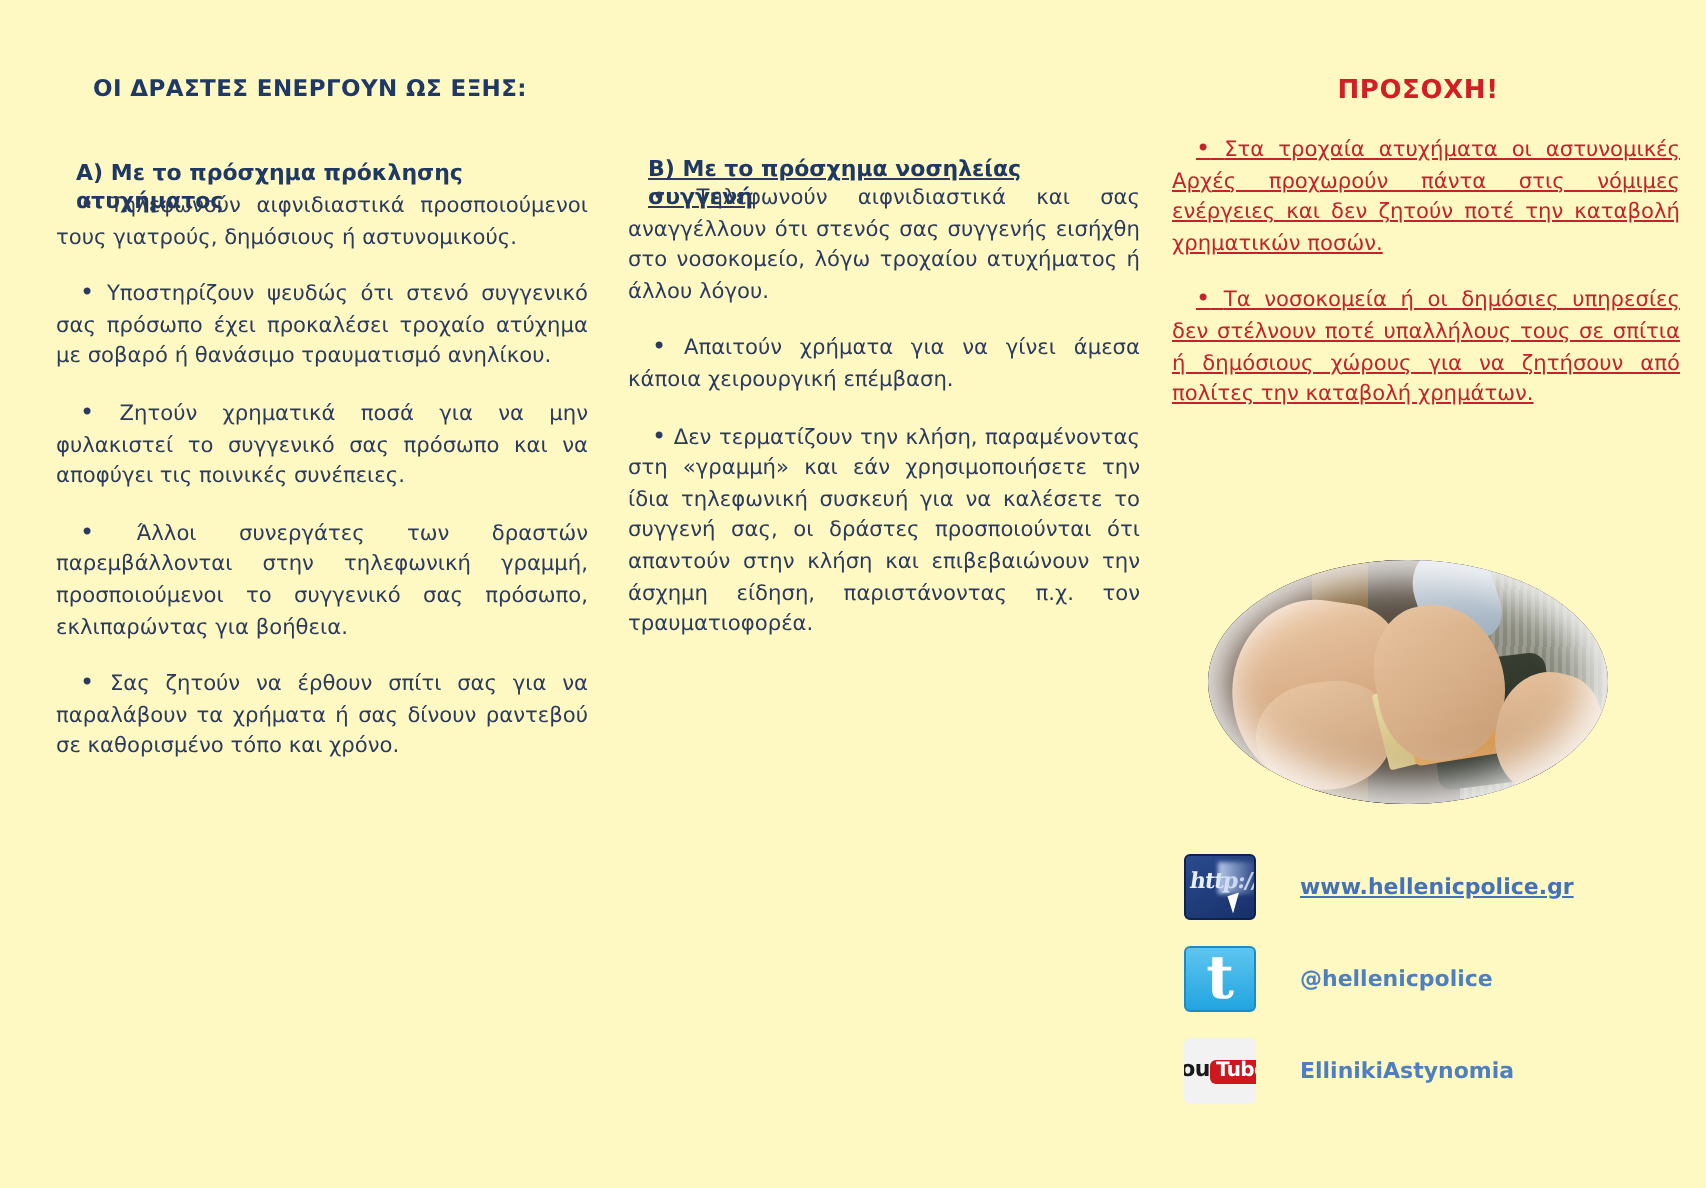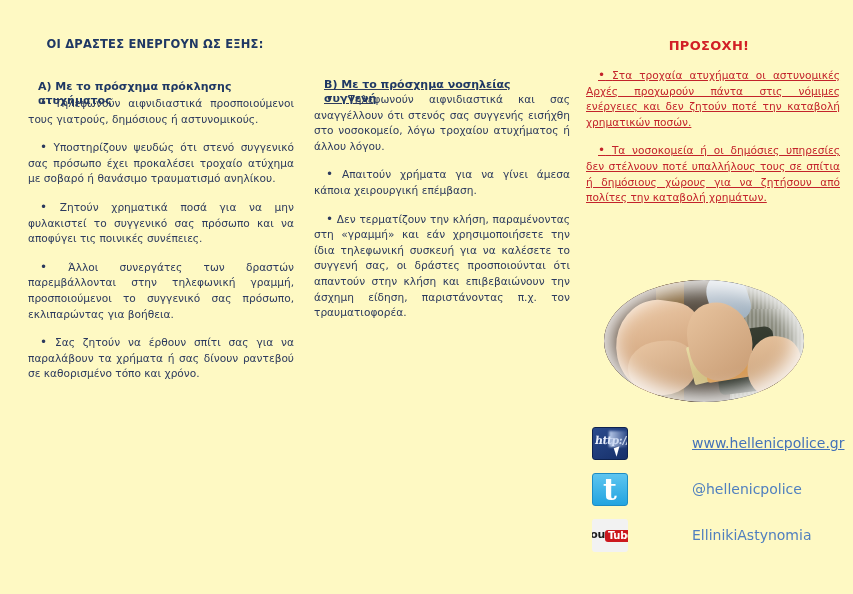--- a/index.html
+++ b/index.html
@@ -264,23 +264,23 @@
     font-weight: bold;
     color: #ffffff;
     background: #cc181e;
     border-radius: 3px;
     padding: 0 3px;
     line-height: 12px;
     margin-top: 1px;
     letter-spacing: -0.3px;
   }
   .social-label {
-    margin-left: 64px;
-    font-size: 14px;
-    font-weight: normal;
+    margin-left: 22px;
+    font-size: 11px;
+    font-weight: bold;
     color: #4f7fbf;
     white-space: nowrap;
   }
   .social-label.link {
     text-decoration: underline;
     color: #4472b8;
   }
 </style>
 </head>
 <body>

